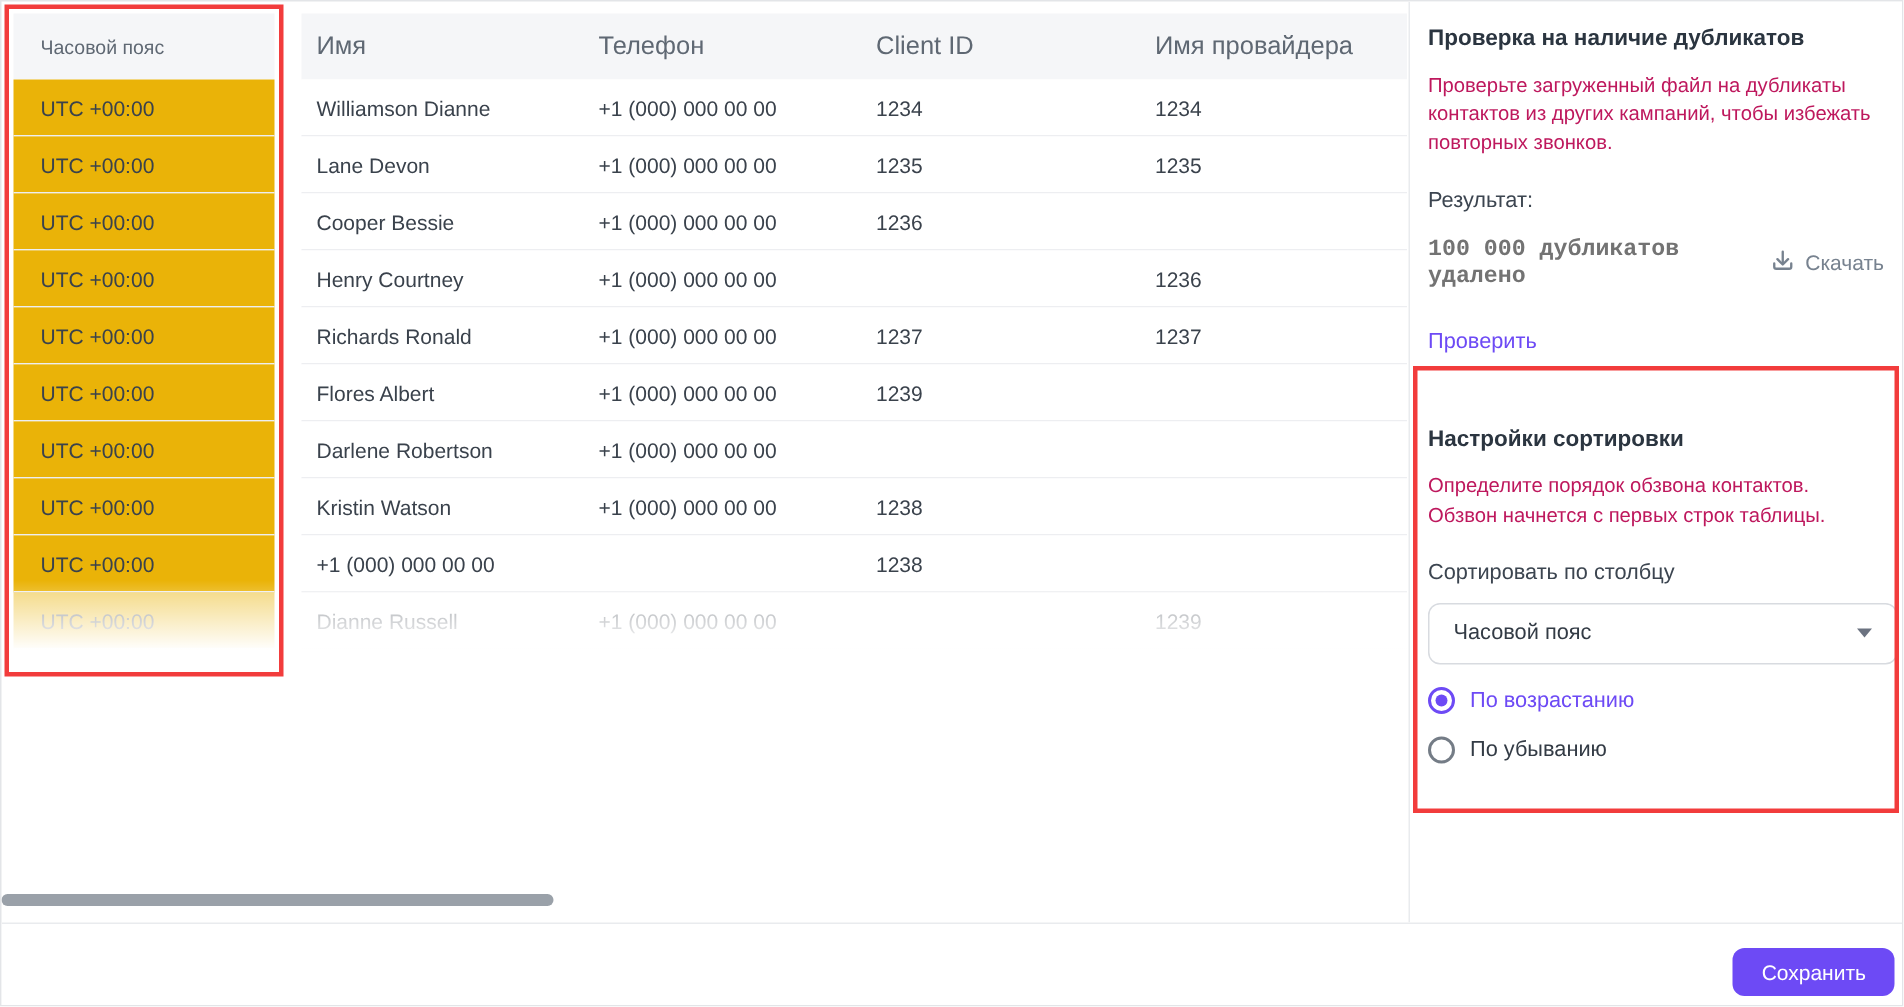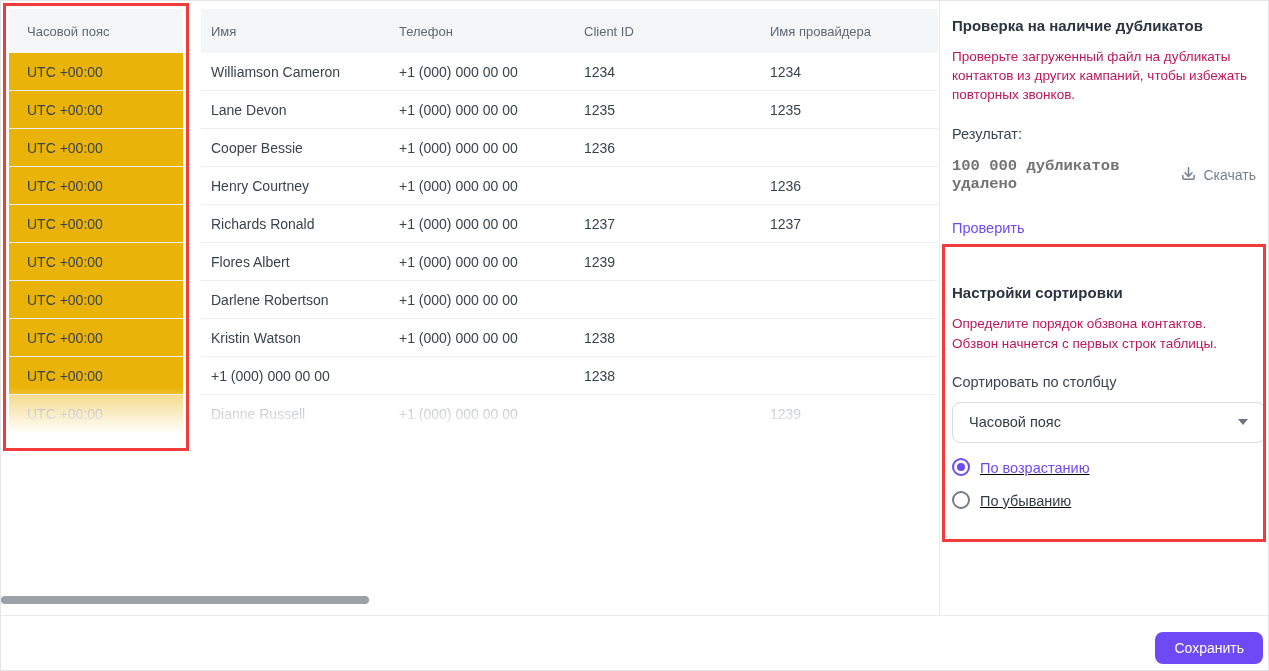--- a/index.html
+++ b/index.html
@@ -11,21 +11,21 @@
   .frozen-table { position:absolute; left:8px; top:8px; width:174px; }
   .ft-header { height:44px; background:#f5f6f8; display:flex; align-items:center; padding-left:18px;
                font-size:13px; color:#5f6873; }
   .ft-row { height:38px; border-bottom:1px solid #edeef1; display:flex; align-items:center;
             padding-left:18px; font-size:14px; color:#3a424c; background:#eab308; }
   .ft-row.faded { opacity:.55; }
 
   
   .main-table { position:absolute; left:200px; top:8px; width:737px; }
   .mt-header { display:grid; grid-template-columns:188px 185px 186px 178px; height:44px; background:#f5f6f8; }
-  .mt-header span { display:flex; align-items:center; padding-left:10px; font-size:13px; color:#5f6873; }
+  .mt-header span { display:flex; align-items:center; padding-left:10px; font-size:17px; color:#5f6873; }
   .mt-row { display:grid; grid-template-columns:188px 185px 186px 178px; height:38px;
             border-bottom:1px solid #edeef1; background:#fff; }
   .mt-row span { display:flex; align-items:center; padding-left:10px; font-size:14px; color:#3a424c; }
   .mt-row.faded { opacity:.55; }
 
   
   .fade-overlay { position:absolute; left:0; top:386px; width:937px; height:52px; pointer-events:none;
                   background:linear-gradient(to bottom, rgba(255,255,255,0) 0%, #ffffff 90%); }
 
   
@@ -46,21 +46,21 @@
 
   .sorting-section { margin-top:47px; }
   .sort-col-label { margin-top:21px; font-size:14.5px; color:#3c4550; }
   .select-box { margin-top:12px; width:313px; height:41px; border:1px solid #d8dbe0; border-radius:8px;
                 display:flex; align-items:center; justify-content:space-between; padding:0 16px; cursor:pointer;
                 background:#fff; }
   .select-box .value { font-size:14.5px; color:#333b45; }
   .caret { width:0; height:0; border-left:5px solid transparent; border-right:5px solid transparent;
            border-top:6px solid #6b7280; }
   .order-label { margin-top:24px; font-size:14.5px; color:#3c4550; }
-  .radio-row { margin-top:15px; display:flex; align-items:flex-end; cursor:pointer;text-decoration:underline; }
+  .radio-row { margin-top:15px; display:flex; align-items:center; cursor:pointer; }
   .radio { width:18px; height:18px; border-radius:50%; border:2px solid #747c86; background:#fff; position:relative; flex:none; }
   .radio.selected { border-color:#6d4af5; }
   .radio.selected::after { content:""; position:absolute; left:3px; top:3px; width:8px; height:8px;
                            border-radius:50%; background:#6d4af5; }
   .radio-row .lbl { margin-left:10px; font-size:14.5px; color:#333b45; }
   .radio-row.selected .lbl { color:#6d4af5; }
 
   
   .footer { position:absolute; left:0; top:614px; width:1269px; height:57px; background:#fff; border-top:1px solid #e9ebee; }
   .save-btn { position:absolute; right:7px; top:16px; height:32px; padding:0 19px; border:none; border-radius:8px;
@@ -94,21 +94,21 @@
 
   <div class="main-table">
     <div class="mt-header">
         <span>Имя</span>
         <span>Телефон</span>
         <span>Client ID</span>
         <span>Имя провайдера</span>
       </div>
     <div>
         <div class="mt-row">
-          <span>Williamson Cameron</span>
+          <span>Williamson Dianne</span>
           <span>+1 (000) 000 00 00</span>
           <span>1234</span>
           <span>1234</span>
         </div>
         <div class="mt-row">
           <span>Lane Devon</span>
           <span>+1 (000) 000 00 00</span>
           <span>1235</span>
           <span>1235</span>
         </div>

